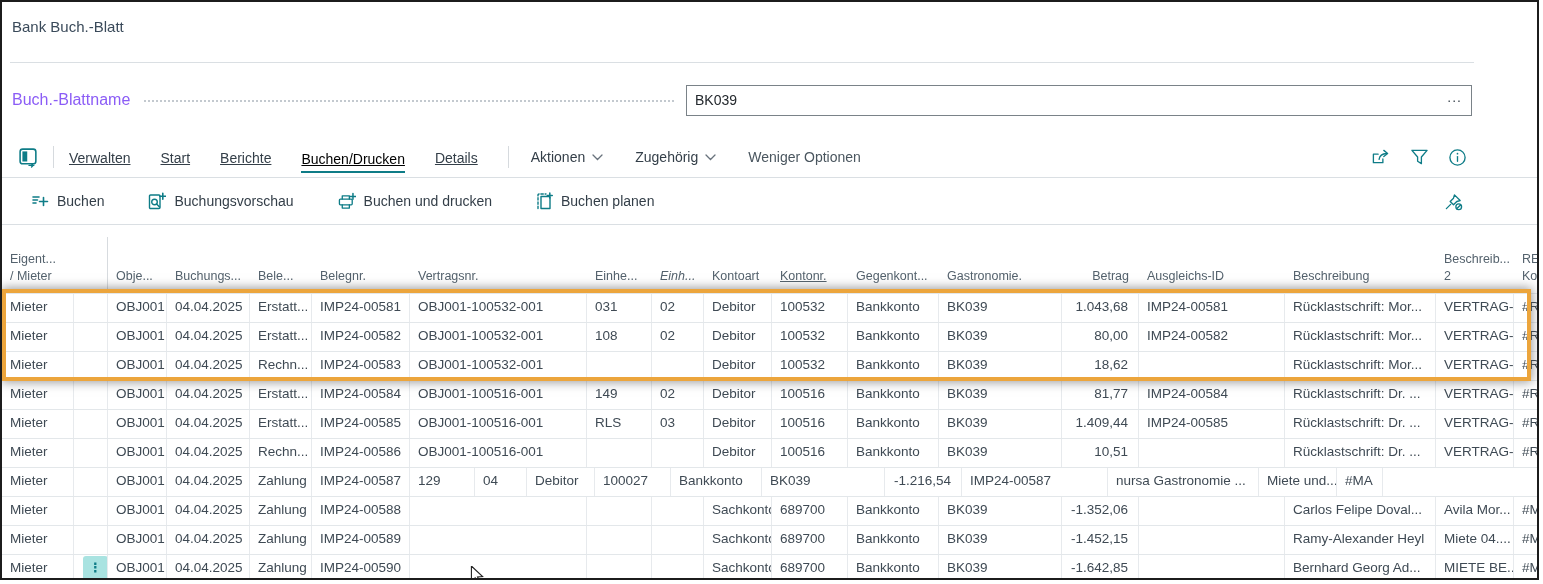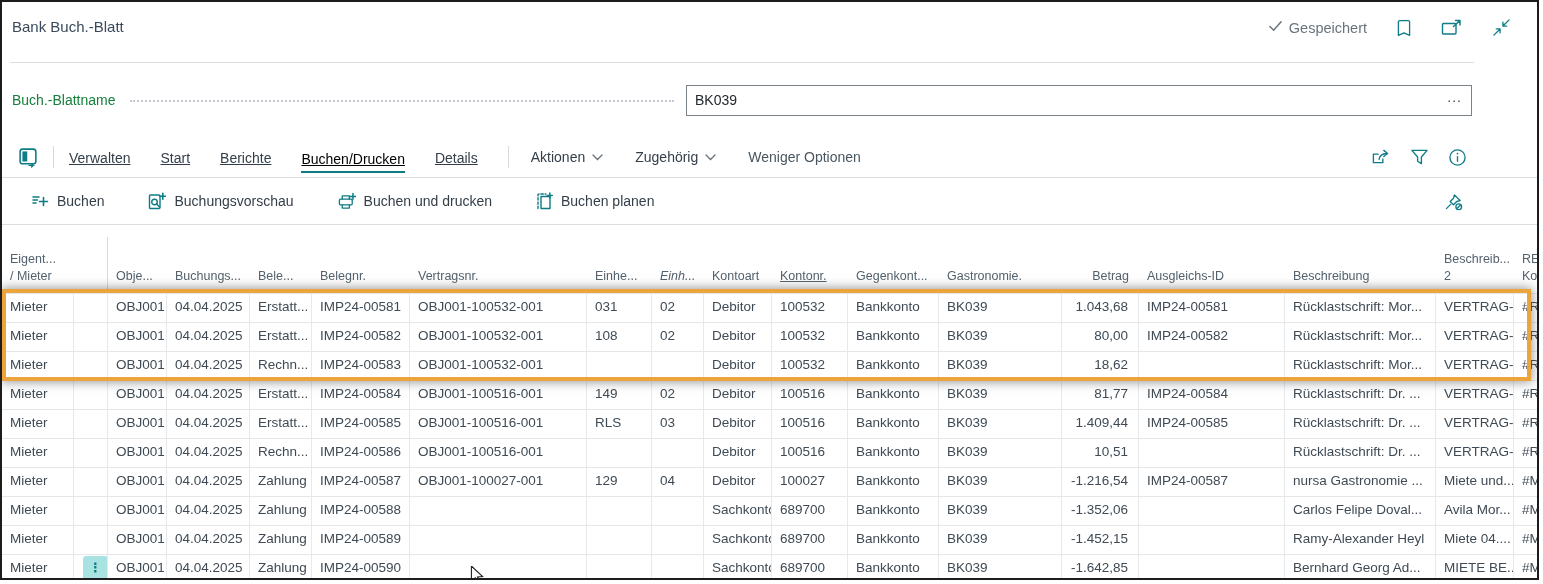--- a/index.html
+++ b/index.html
@@ -13,21 +13,21 @@
   .saved{display:flex;align-items:center;gap:6px;color:#68727c;font-size:14.5px;}
   .icon-btn{display:flex;align-items:center;justify-content:center;cursor:pointer;background:none;border:none;padding:0;}
   svg.teal{stroke:#0E7C87;fill:none;stroke-width:1.4;stroke-linecap:round;stroke-linejoin:round;}
   svg.gray{stroke:#68727c;fill:none;stroke-width:1.6;stroke-linecap:round;}
 
   .hr{height:0;border-top:1px solid #dadfe3;}
   .hr-title{margin-left:8px;width:1464px;}
 
   
   .fieldrow{height:74px;display:flex;align-items:center;padding:0 65px 0 10px;box-sizing:border-box;}
-  .field-label{font-size:14px;color:#15803d;white-space:nowrap;}
+  .field-label{font-size:16px;color:#8b5cf6;white-space:nowrap;}
   .leader{flex:1;border-bottom:2px dotted #c3c9cf;height:0;margin:0 12px 0 14px;transform:translateY(1px);}
   .input-box{width:786px;height:31px;border:1px solid #7a8288;box-sizing:border-box;display:flex;align-items:center;background:#fff;}
   .input-value{flex:1;padding-left:8px;font-size:14px;color:#24292e;}
   .assist{border:none;background:none;color:#3e4852;font-size:14px;letter-spacing:1px;padding:0 9px 6px 0;cursor:pointer;}
 
   
   .tabsrow{height:40px;display:flex;align-items:center;padding-left:16px;font-size:14px;color:#333e48;box-sizing:border-box;}
   .vdiv{width:1px;height:22px;background:#d6dade;margin:0 15px 0 14px;}
   .vdiv2{width:1px;height:22px;background:#d6dade;margin:0 22px 0 0;}
   .tab{margin-right:30px;cursor:pointer;padding:10px 0 9px;text-decoration:underline;}
@@ -54,47 +54,20 @@
   .highlight-box{position:absolute;left:0;top:64px;width:1529px;height:92px;box-sizing:border-box;border:4px solid #ECA53C;box-shadow:0 0 10px 1px rgba(70,70,70,.55);pointer-events:none;z-index:5;}
   .cursor{position:absolute;left:468px;top:341px;z-index:9;pointer-events:none;}
 </style>
 </head>
 <body>
 
 <div class="frame">
 
   <div class="titlebar">
     <div class="page-title">Bank Buch.-Blatt</div>
-    <div class="title-right">
-      <div class="saved">
-        <span>
-          <svg class="gray" width="15" height="14" viewBox="0 0 16 15">
-              <path d="M2 8 L6 12 L14 3"></path>
-            </svg>
-        </span>
-        <span>Gespeichert</span>
-      </div>
-      <button class="icon-btn">
-        <svg class="teal" width="14" height="18" viewBox="0 0 15 19">
-            <path d="M3 1.5 h9 a1.5 1.5 0 0 1 1.5 1.5 v14.5 l-6-2.8 -6 2.8 V3 a1.5 1.5 0 0 1 1.5-1.5 Z"></path>
-          </svg>
-      </button>
-      <button class="icon-btn">
-        <svg class="teal" width="21" height="17" viewBox="0 0 21 17">
-            <rect x="1.5" y="4.5" width="13.5" height="10.5" rx="1"></rect>
-            <path d="M12.5 7.5 L19 1.5 M14.5 1.5 h4.5 v4.5"></path>
-          </svg>
-      </button>
-      <button class="icon-btn">
-        <svg class="teal" width="19" height="19" viewBox="0 0 20 20">
-            <path d="M18 2 L11.5 8.5 M11.5 4.5 v4 h4"></path>
-            <path d="M2 18 L8.5 11.5 M8.5 15.5 v-4 h-4"></path>
-          </svg>
-      </button>
-    </div>
   </div>
 
   <div class="hr hr-title"></div>
 
   <div class="fieldrow">
     <span class="field-label">Buch.-Blattname</span>
     <span class="leader"></span>
     <div class="input-box">
       <span class="input-value">BK039</span>
       <button class="assist">...</button>
@@ -345,21 +318,20 @@
           <div class="td" style="width: 78px;">VERTRAG-...</div>
           <div class="td" style="width: 46px;">#RÜ</div>
         </div>
         <div class="tr">
           <div class="td" style="width: 72px;">Mieter</div>
           <div class="td" style="width: 34px;"></div>
           <div class="td" style="width: 59px;">OBJ001</div>
           <div class="td" style="width: 83px;">04.04.2025</div>
           <div class="td" style="width: 62px;">Zahlung</div>
           <div class="td" style="width: 98px;">IMP24-00587</div>
-          <div class="td" style="width: 177px;">OBJ001-100027-001</div>
           <div class="td" style="width: 65px;">129</div>
           <div class="td" style="width: 52px;">04</div>
           <div class="td" style="width: 68px;">Debitor</div>
           <div class="td" style="width: 76px;">100027</div>
           <div class="td" style="width: 91px;">Bankkonto</div>
           <div class="td" style="width: 123px;">BK039</div>
           <div class="td right" style="width: 77px;">-1.216,54</div>
           <div class="td" style="width: 146px;">IMP24-00587</div>
           <div class="td" style="width: 151px;">nursa Gastronomie ...</div>
           <div class="td" style="width: 78px;">Miete und...</div>

